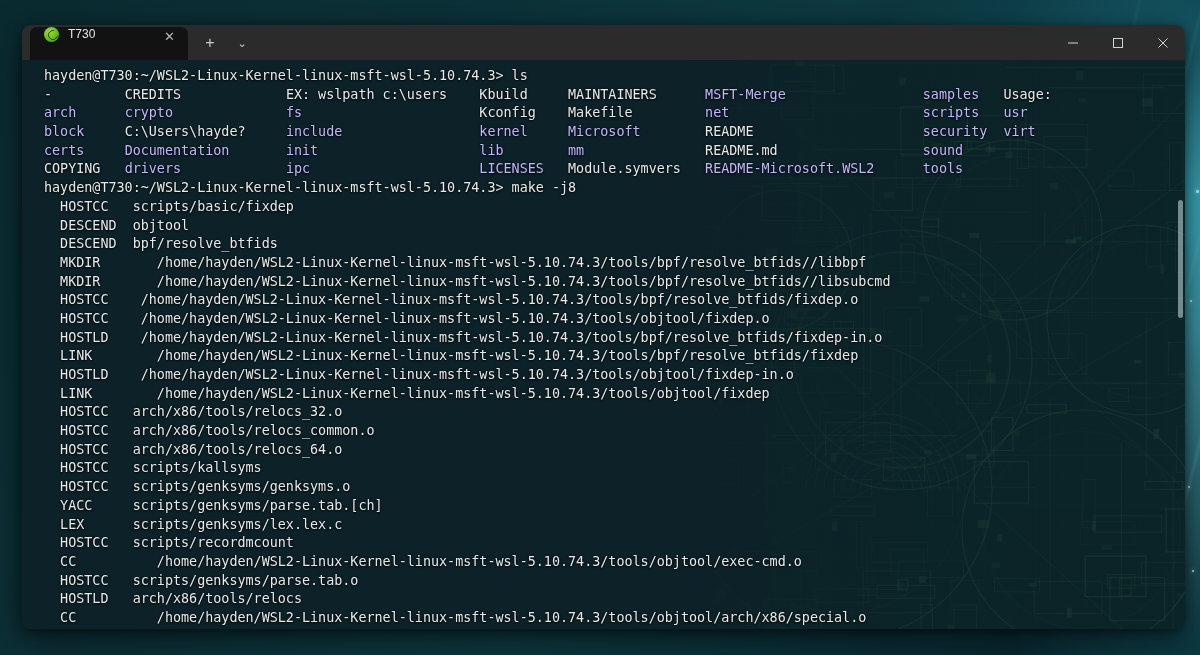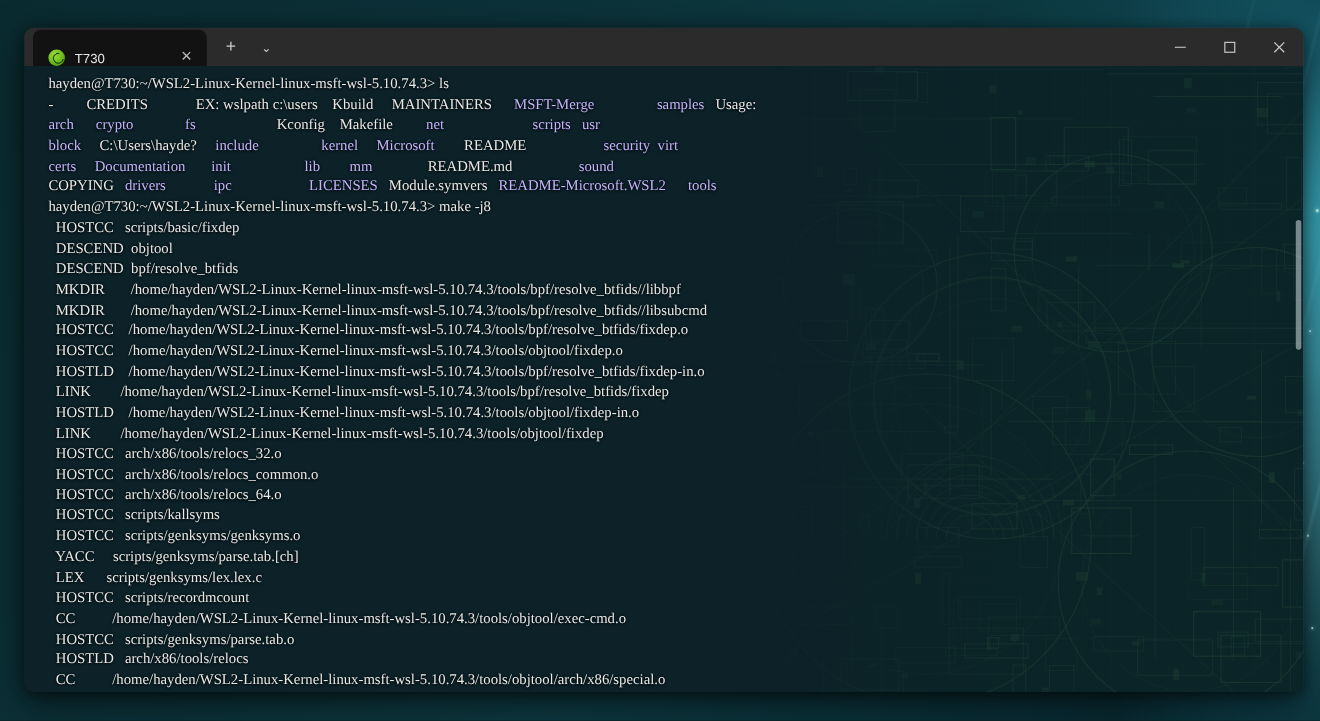--- a/index.html
+++ b/index.html
@@ -53,21 +53,21 @@
   #titlebar {
     position: relative;
     height: 35px;
     background: #2b2b2b;
     display: flex;
     align-items: flex-end;
     user-select: none;
   }
   .tab {
     display: flex;
-    align-items: flex-end;
+    align-items: flex-start;
     gap: 9px;
     height: 33px;
     min-width: 158px;
     padding: 0 8px 0 14px;
     background: #121212;
     border-radius: 7px 7px 0 0;
     margin-left: 8px;
     box-sizing: border-box;
   }
   .tab-icon {
@@ -160,21 +160,21 @@
     position: relative;
     padding: 7px 0 0 22px;
     font-family: "DejaVu Sans Mono", "Liberation Mono", monospace;
     font-size: 13.4px;
     line-height: 18.7px;
     color: #e8e8e8;
     white-space: pre;
     letter-spacing: 0px;
     text-shadow: 0 0 2px rgba(0,0,0,0.85), 0 1px 2px rgba(0,0,0,0.6);
   }
-  #term-text .row { display: block; height: 18.7px; font-family: Liberation Serif, serif; }
+  #term-text .row { display: block; height: 18.7px; }
   .c-white { color: #e9e9e9; }
   .c-blue  { color: #c4b5fd; }
 
   
   #term-scroll {
     position: absolute;
     right: 2px; top: 0;
     width: 5px; height: 569px;
     pointer-events: none;
   }

